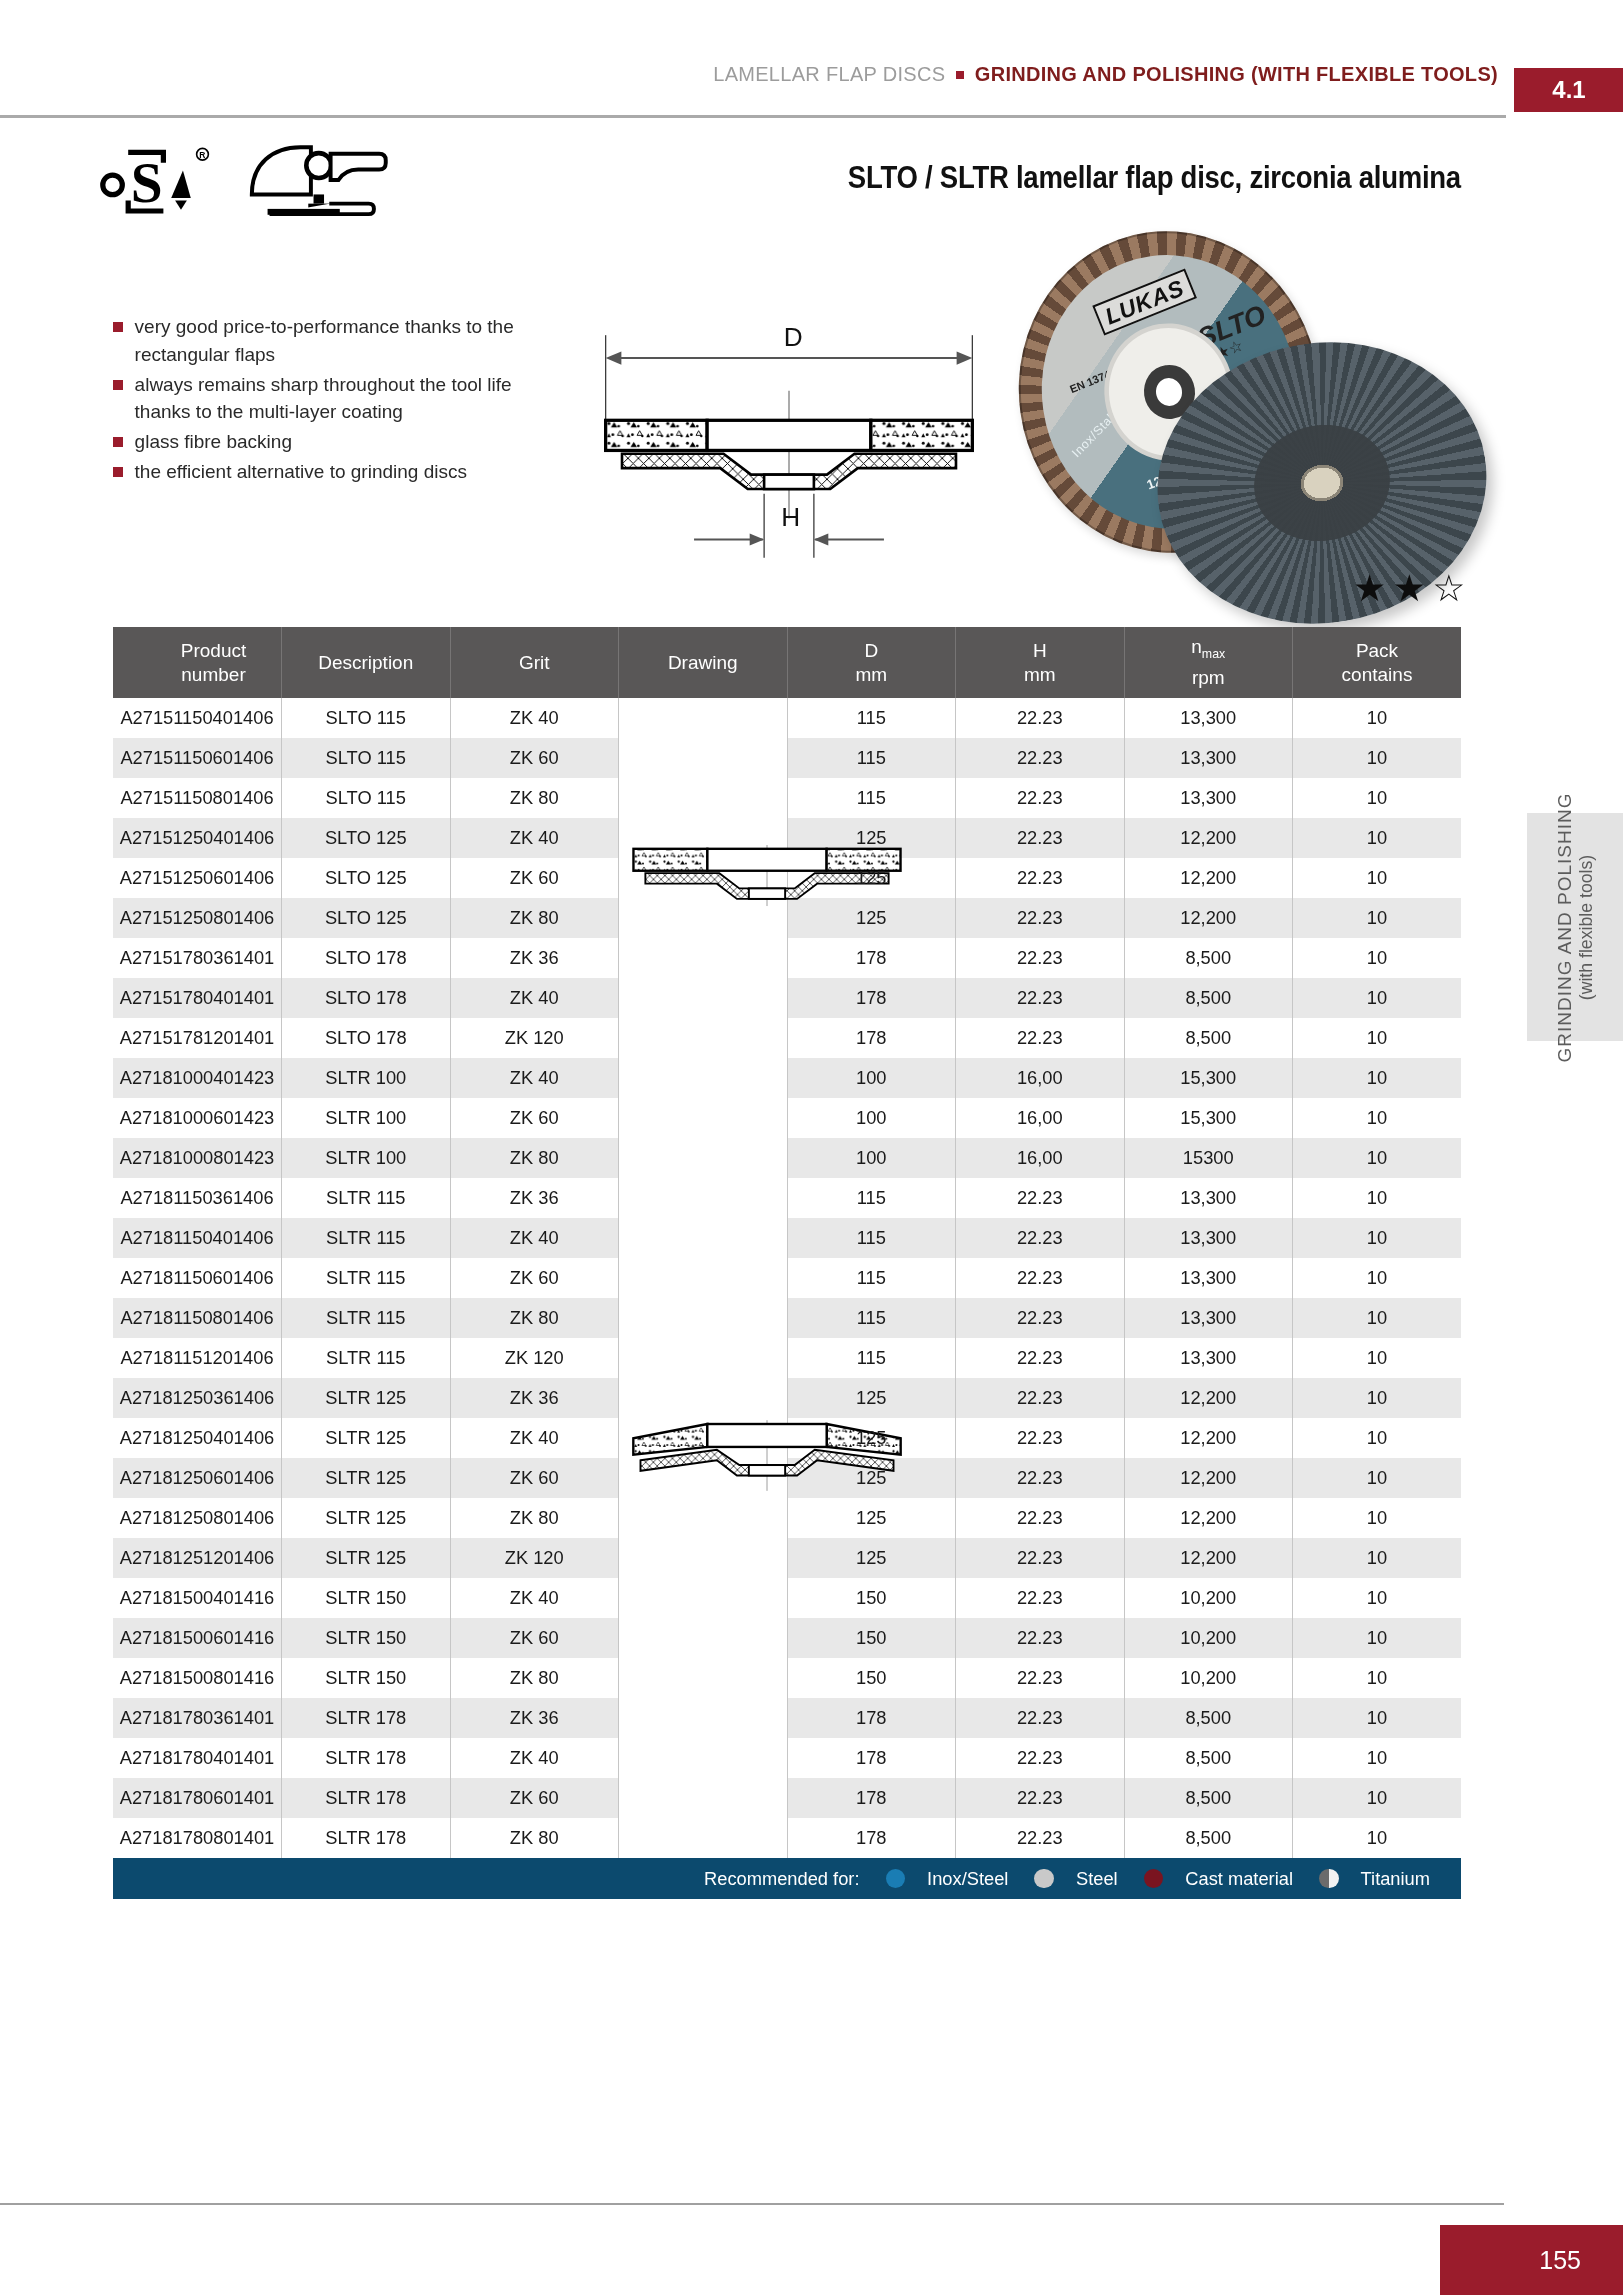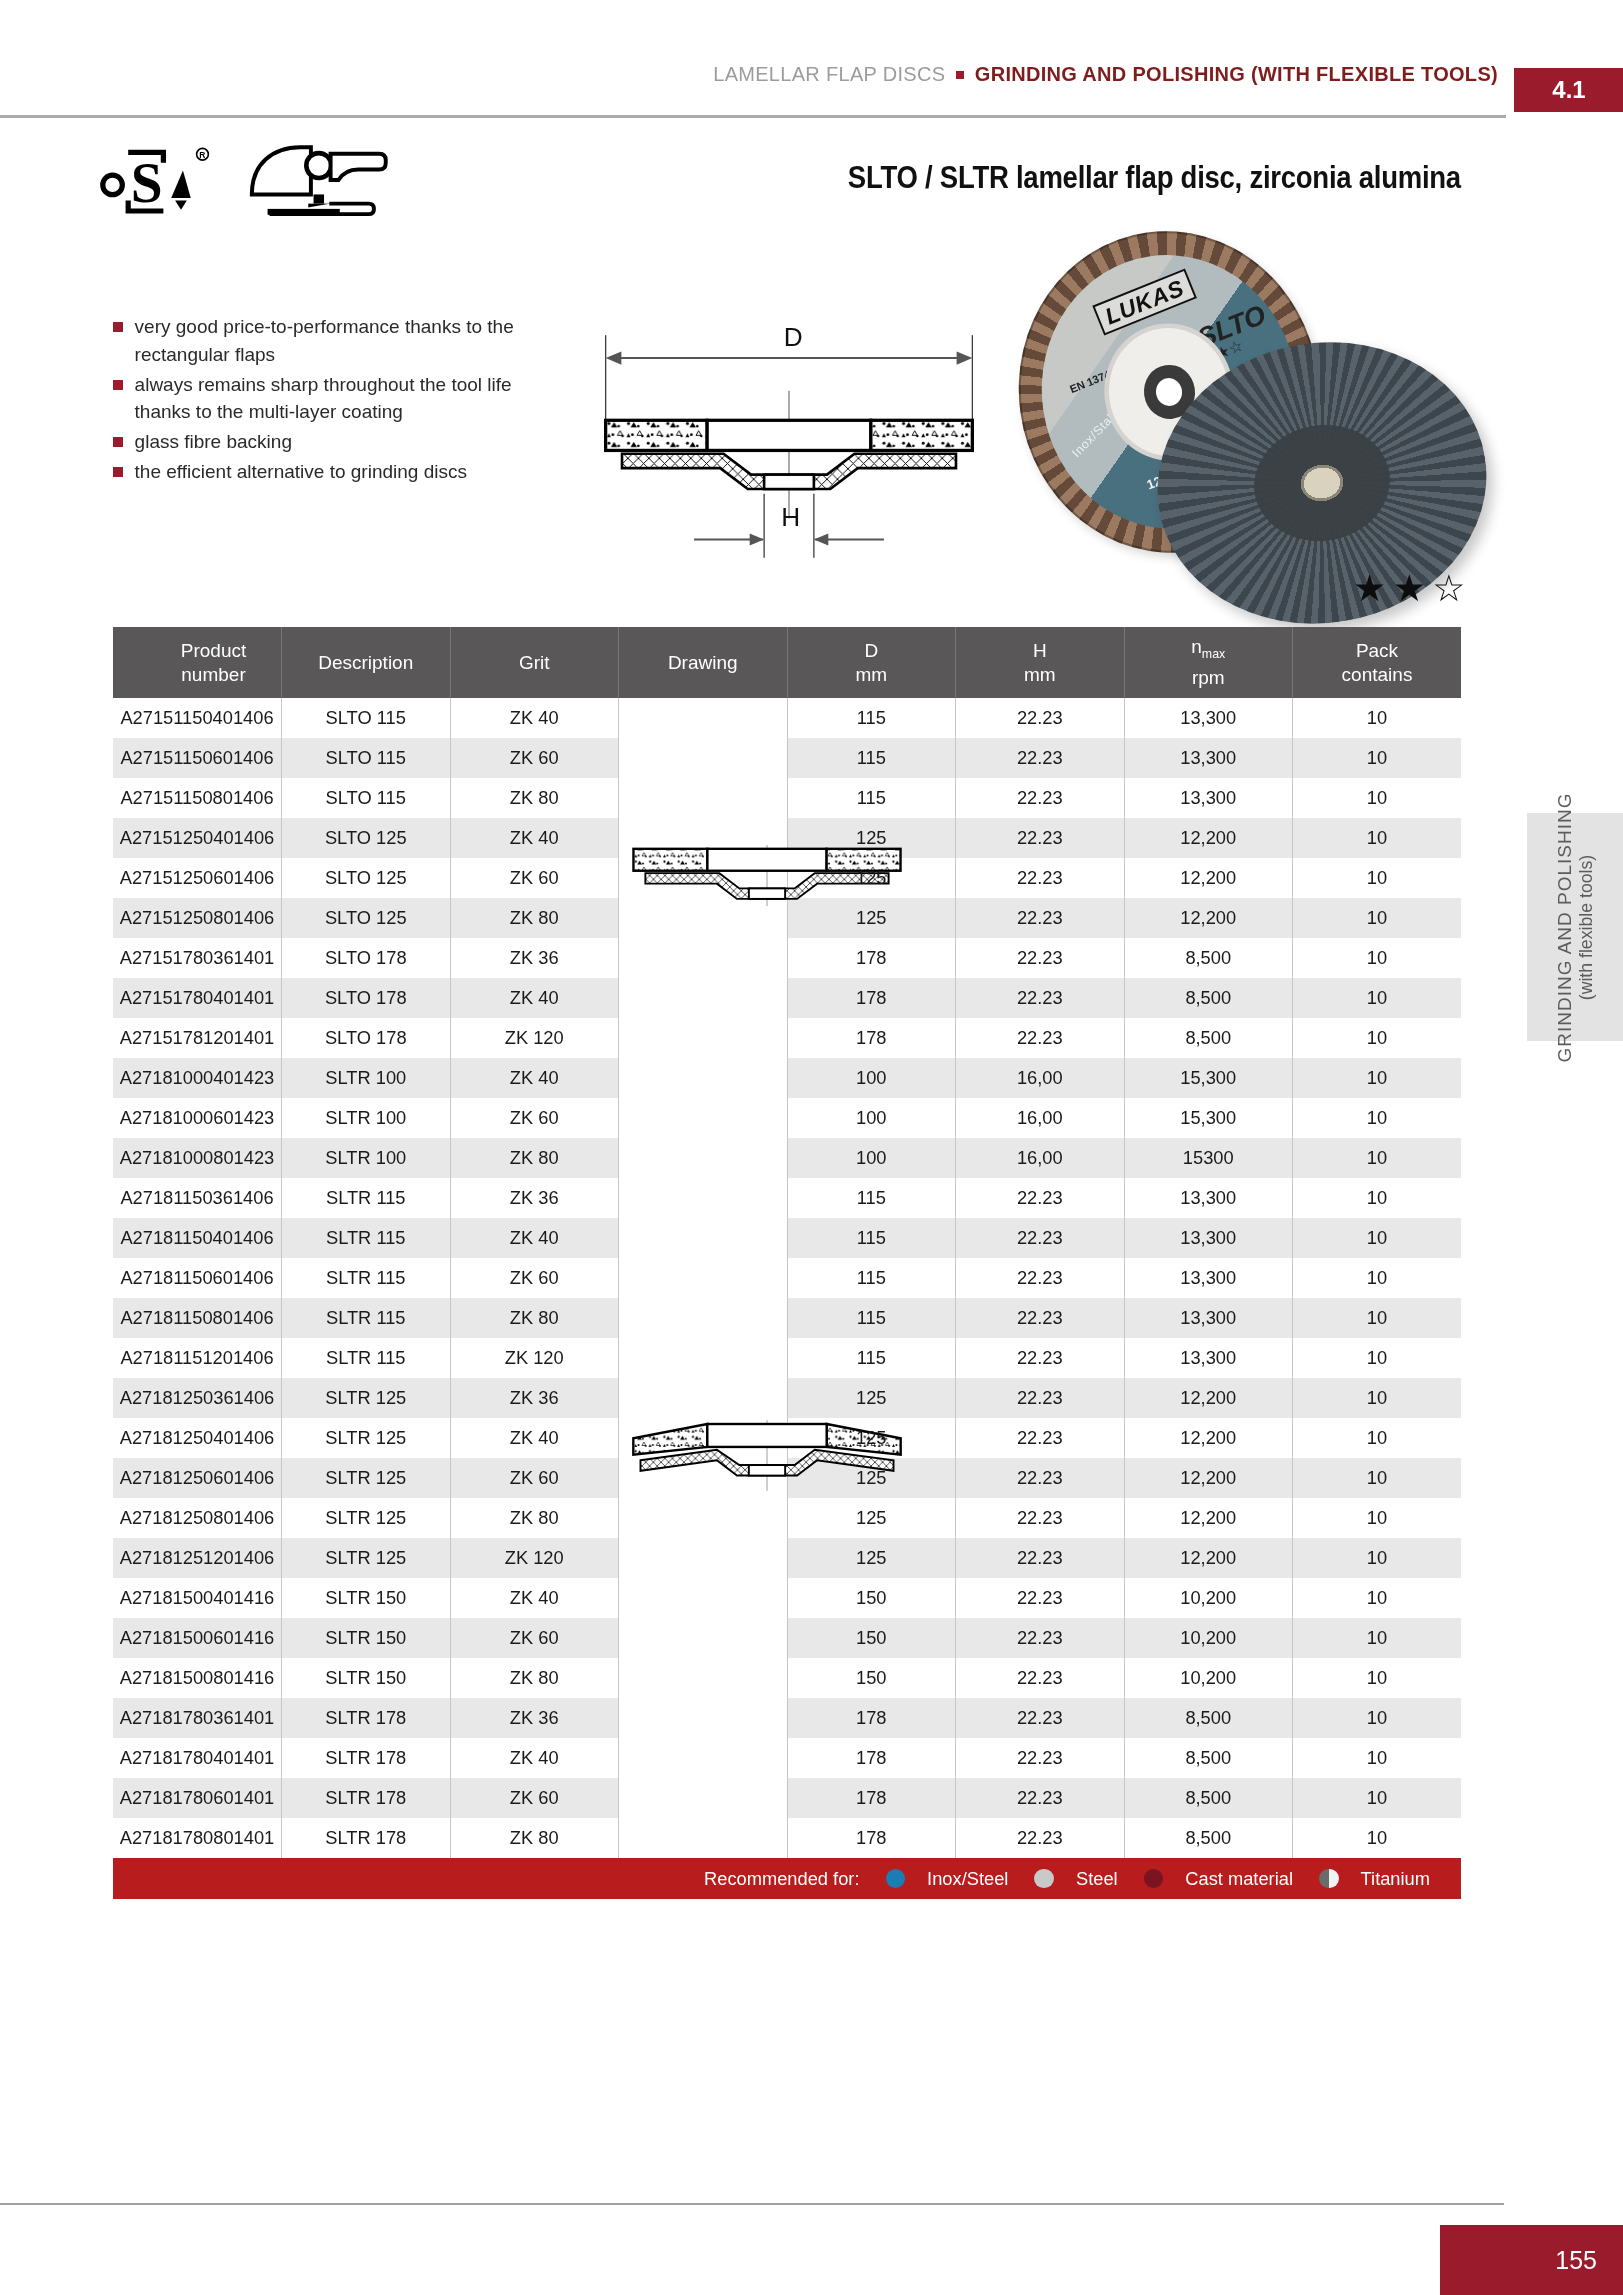--- a/index.html
+++ b/index.html
@@ -61,37 +61,37 @@
   table{border-collapse:collapse;table-layout:fixed;width:1348px;}
   thead th{background:#595757;color:#ffffff;font-weight:normal;font-size:19px;line-height:23.6px;
            height:69px;border-left:1.3px solid #777575;vertical-align:middle;}
   thead th:first-child{border-left:none;padding-left:34px;}
   thead th sub{font-size:12.4px;}
   tbody td{height:40px;font-size:18.3px;text-align:center;vertical-align:middle;
            border-left:1.3px solid #c6c6c6;padding:0;}
   tbody td:first-child{border-left:none;}
   tbody tr:nth-child(even) td{background:#e8e8e8;}
   tbody td.drawing-cell{background:#ffffff !important;}
-  .legend-bar{width:1348px;height:41px;background:#b91c1c;display:flex;align-items:center;
+  .legend-bar{width:1348px;height:41px;background:#0c4a6e;display:flex;align-items:center;
               justify-content:flex-end;gap:26px;color:#ffffff;font-size:18.3px;box-sizing:border-box;padding-right:31px;}
   .legend-item{display:flex;align-items:center;gap:22px;}
   .legend-dot{width:19.6px;height:19.6px;border-radius:50%;}
 
   
   .side-tab{position:absolute;left:1527px;top:813px;width:97px;height:228px;background:#e3e3e3;
             display:flex;align-items:center;justify-content:center;}
   .side-tab-inner{transform:rotate(-90deg);white-space:nowrap;text-align:center;color:#5c5c5c;}
   .side-tab-inner .l1{font-size:19px;letter-spacing:1px;}
   .side-tab-inner .l2{font-size:17.7px;}
 
   
   .bottom-rule{position:absolute;left:0;top:2203px;width:1504px;height:2px;background:#a0a0a0;}
   .page-num-block{position:absolute;left:1440px;top:2225px;width:184px;height:71px;background:#9a1c2c;
                   color:#fff;font-size:25px;display:flex;align-items:center;justify-content:flex-end;
-                  box-sizing:border-box;padding-right:27px;}
+                  box-sizing:border-box;padding-right:43px;}
 </style>
 </head>
 <body>
 
 <svg width="0" height="0" style="position:absolute" aria-hidden="true">
   <defs>
     <pattern id="spk" width="30" height="30" patternUnits="userSpaceOnUse">
       <rect width="30" height="30" fill="#ffffff"></rect>
       <circle cx="5" cy="5" r="2.3" fill="#000"></circle>
       <circle cx="20" cy="9" r="2" fill="#000"></circle>

